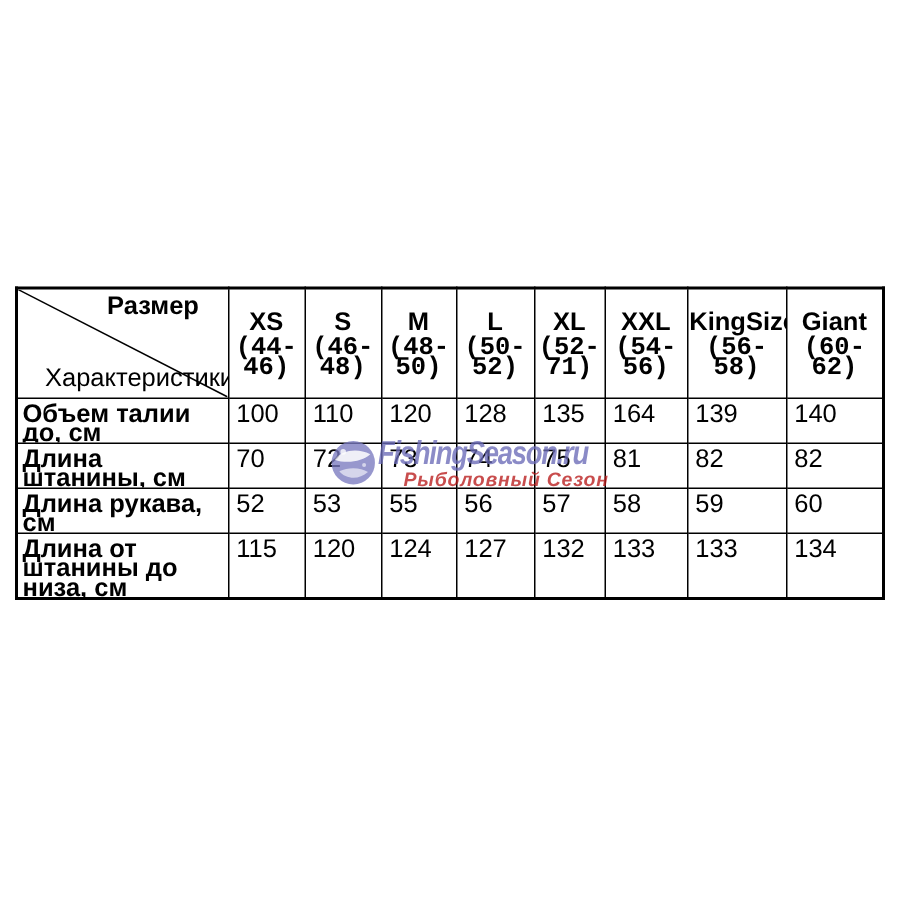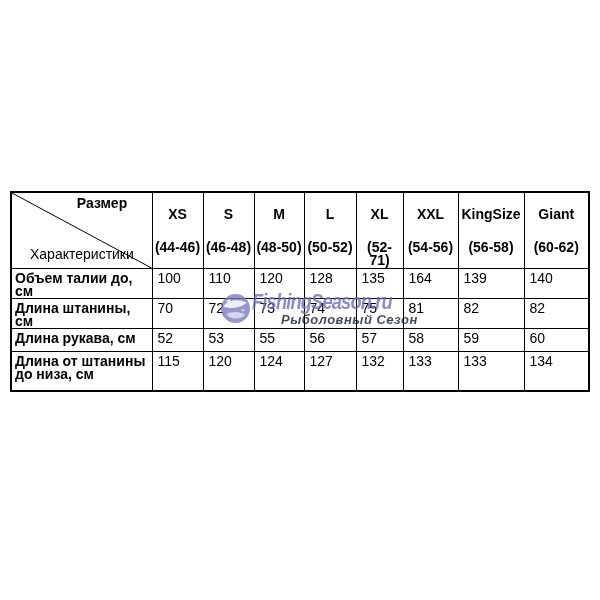--- a/index.html
+++ b/index.html
@@ -19,21 +19,21 @@
   
   .table-wrap {
     position: absolute;
     left: 10px; top: 191px;
   }
   table.size-chart {
     border-collapse: collapse;
     table-layout: fixed;
     width: 578px;
     border: 2px solid #000;
-    font-size: 14px;
+    font-size: 17px;
     line-height: 13px;
   }
   table.size-chart th, table.size-chart td {
     border: 1.5px solid #000;
     vertical-align: top;
     overflow: hidden;
   }
   tr.header-row { height: 73px; }
   tr.r1 { height: 27px; }
   tr.r2 { height: 25px; }
@@ -55,21 +55,21 @@
   .corner-bottom {
     position: absolute; bottom: 7px; left: 18px;
     font-weight: normal;
     margin-top: 12px;
   }
   th.colhead {
     padding-top: 15px;
     font-weight: bold;
     text-align: center;
   }
-  th.colhead .range { margin-top: 20px; }
+  th.colhead .range { margin-top: 5px; font-family: Liberation Mono, monospace; }
   td.rowlabel {
     font-weight: bold;
     text-align: left;
     padding: 3px 2px 0 3px;
   }
   td.val {
     font-weight: normal;
     text-align: left;
     padding: 3px 1px 0 5px;
   }
@@ -94,22 +94,22 @@
     white-space: nowrap;
     color: #6b6bb8;
     transform: scaleX(0.83);
     transform-origin: left top;
   }
   .wm-tagline {
     font-weight: bold;
     font-style: italic;
     font-size: 13px;
     white-space: nowrap;
-    color: #0f172a;
-    margin: -3px 0 0 29px;
+    color: #b91c1c;
+    margin: -3px 0 0 17px;
     letter-spacing: 0.5px;
   }
 </style>
 </head>
 <body>
 
 <div class="canvas">
 
   <div class="table-wrap">
     <table class="size-chart">

